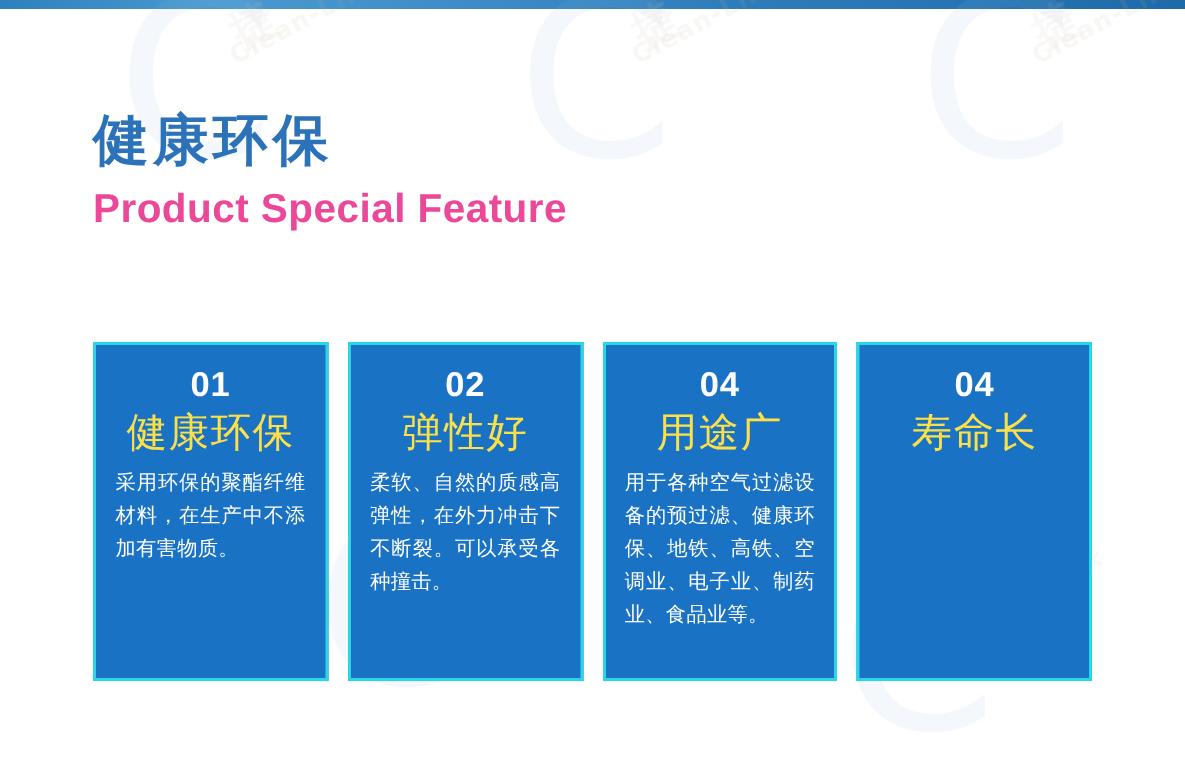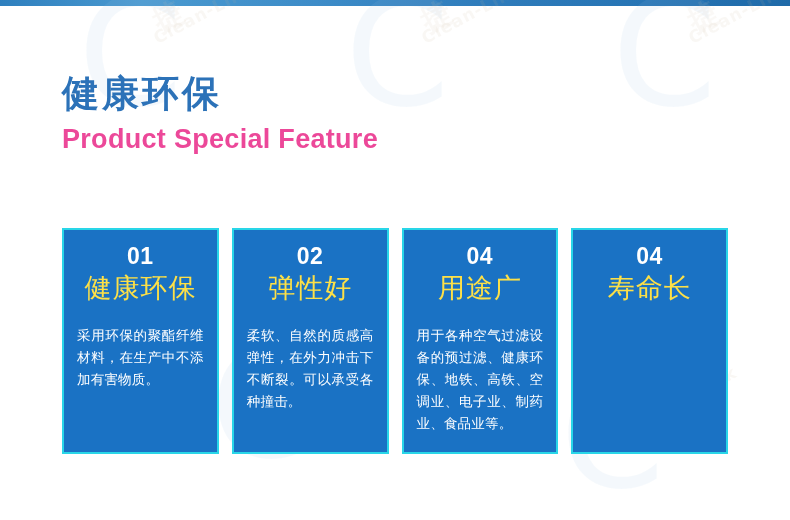--- a/index.html
+++ b/index.html
@@ -154,21 +154,21 @@
     letter-spacing: 1px;
     margin: 3px 0 0 0;
     white-space: nowrap;
   }
   .card-desc {
     font-size: 13.5px;
     font-weight: 400;
     color: #ffffff;
     line-height: 1.62;
     letter-spacing: 0.2px;
-    margin: 19px 0 0 0;
+    margin: 5px 0 0 0;
     text-align: justify;
     text-align-last: left;
     align-self: stretch;
   }
 </style>
 </head>
 <body>
 
 <div id="page">
 

